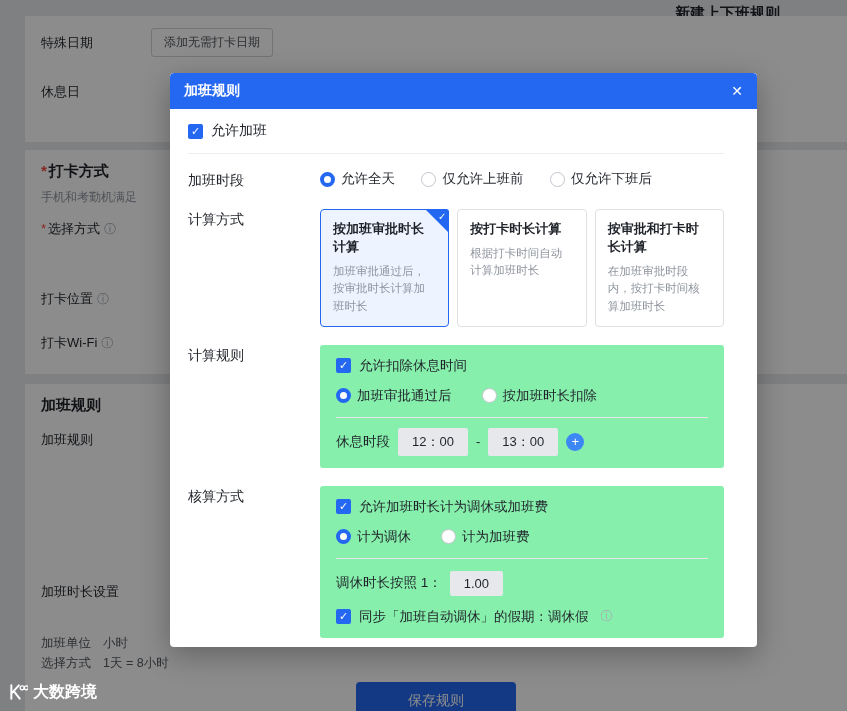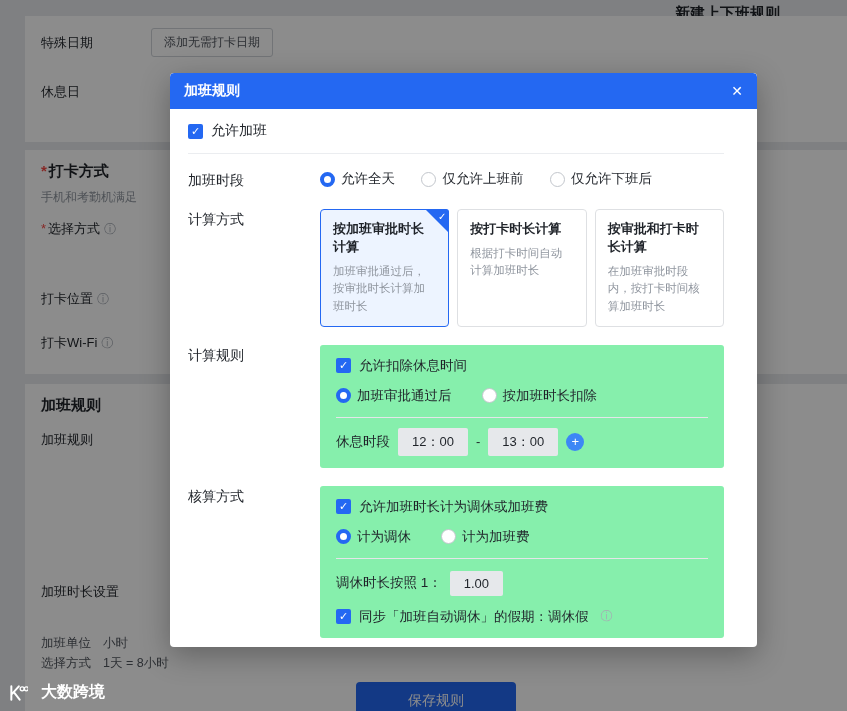--- a/index.html
+++ b/index.html
@@ -27,21 +27,21 @@
   .detail-line .dl { color:#51565e; width:62px; flex:none; }
   .save-rule-wrap { text-align:center; margin-top:10px; }
   .save-rule { font-family:inherit; font-size:14px; color:#fff; background:#2468f2; border:none;
     border-radius:4px; padding:10px 52px; cursor:pointer; }
 
   
   .dim { position:absolute; inset:0; background:rgba(0,0,0,0.45); z-index:5; }
 
   
   .watermark { position:absolute; left:8px; bottom:8px; z-index:6; display:flex;
-    align-items:flex-end; gap:13px; color:#fff; font-size:16px; font-weight:bold; }
+    align-items:flex-start; gap:5px; color:#fff; font-size:16px; font-weight:bold; }
 
   
   .modal { position:absolute; left:170px; top:73px; width:587px; height:574px; background:#fff;
     border-radius:4px; z-index:10; box-shadow:0 8px 30px rgba(0,0,0,.3); overflow:hidden; }
   .m-header { height:36px; background:#2468f2; border-radius:4px 4px 0 0; display:flex;
     align-items:center; justify-content:space-between; padding:0 14px; }
   .m-title { color:#fff; font-size:14px; font-weight:bold; }
   .m-close { color:#fff; font-size:14px; cursor:pointer; line-height:1; }
   .m-close::after { content:"✕"; }
   .m-body { padding:12px 33px 0 18px; }

